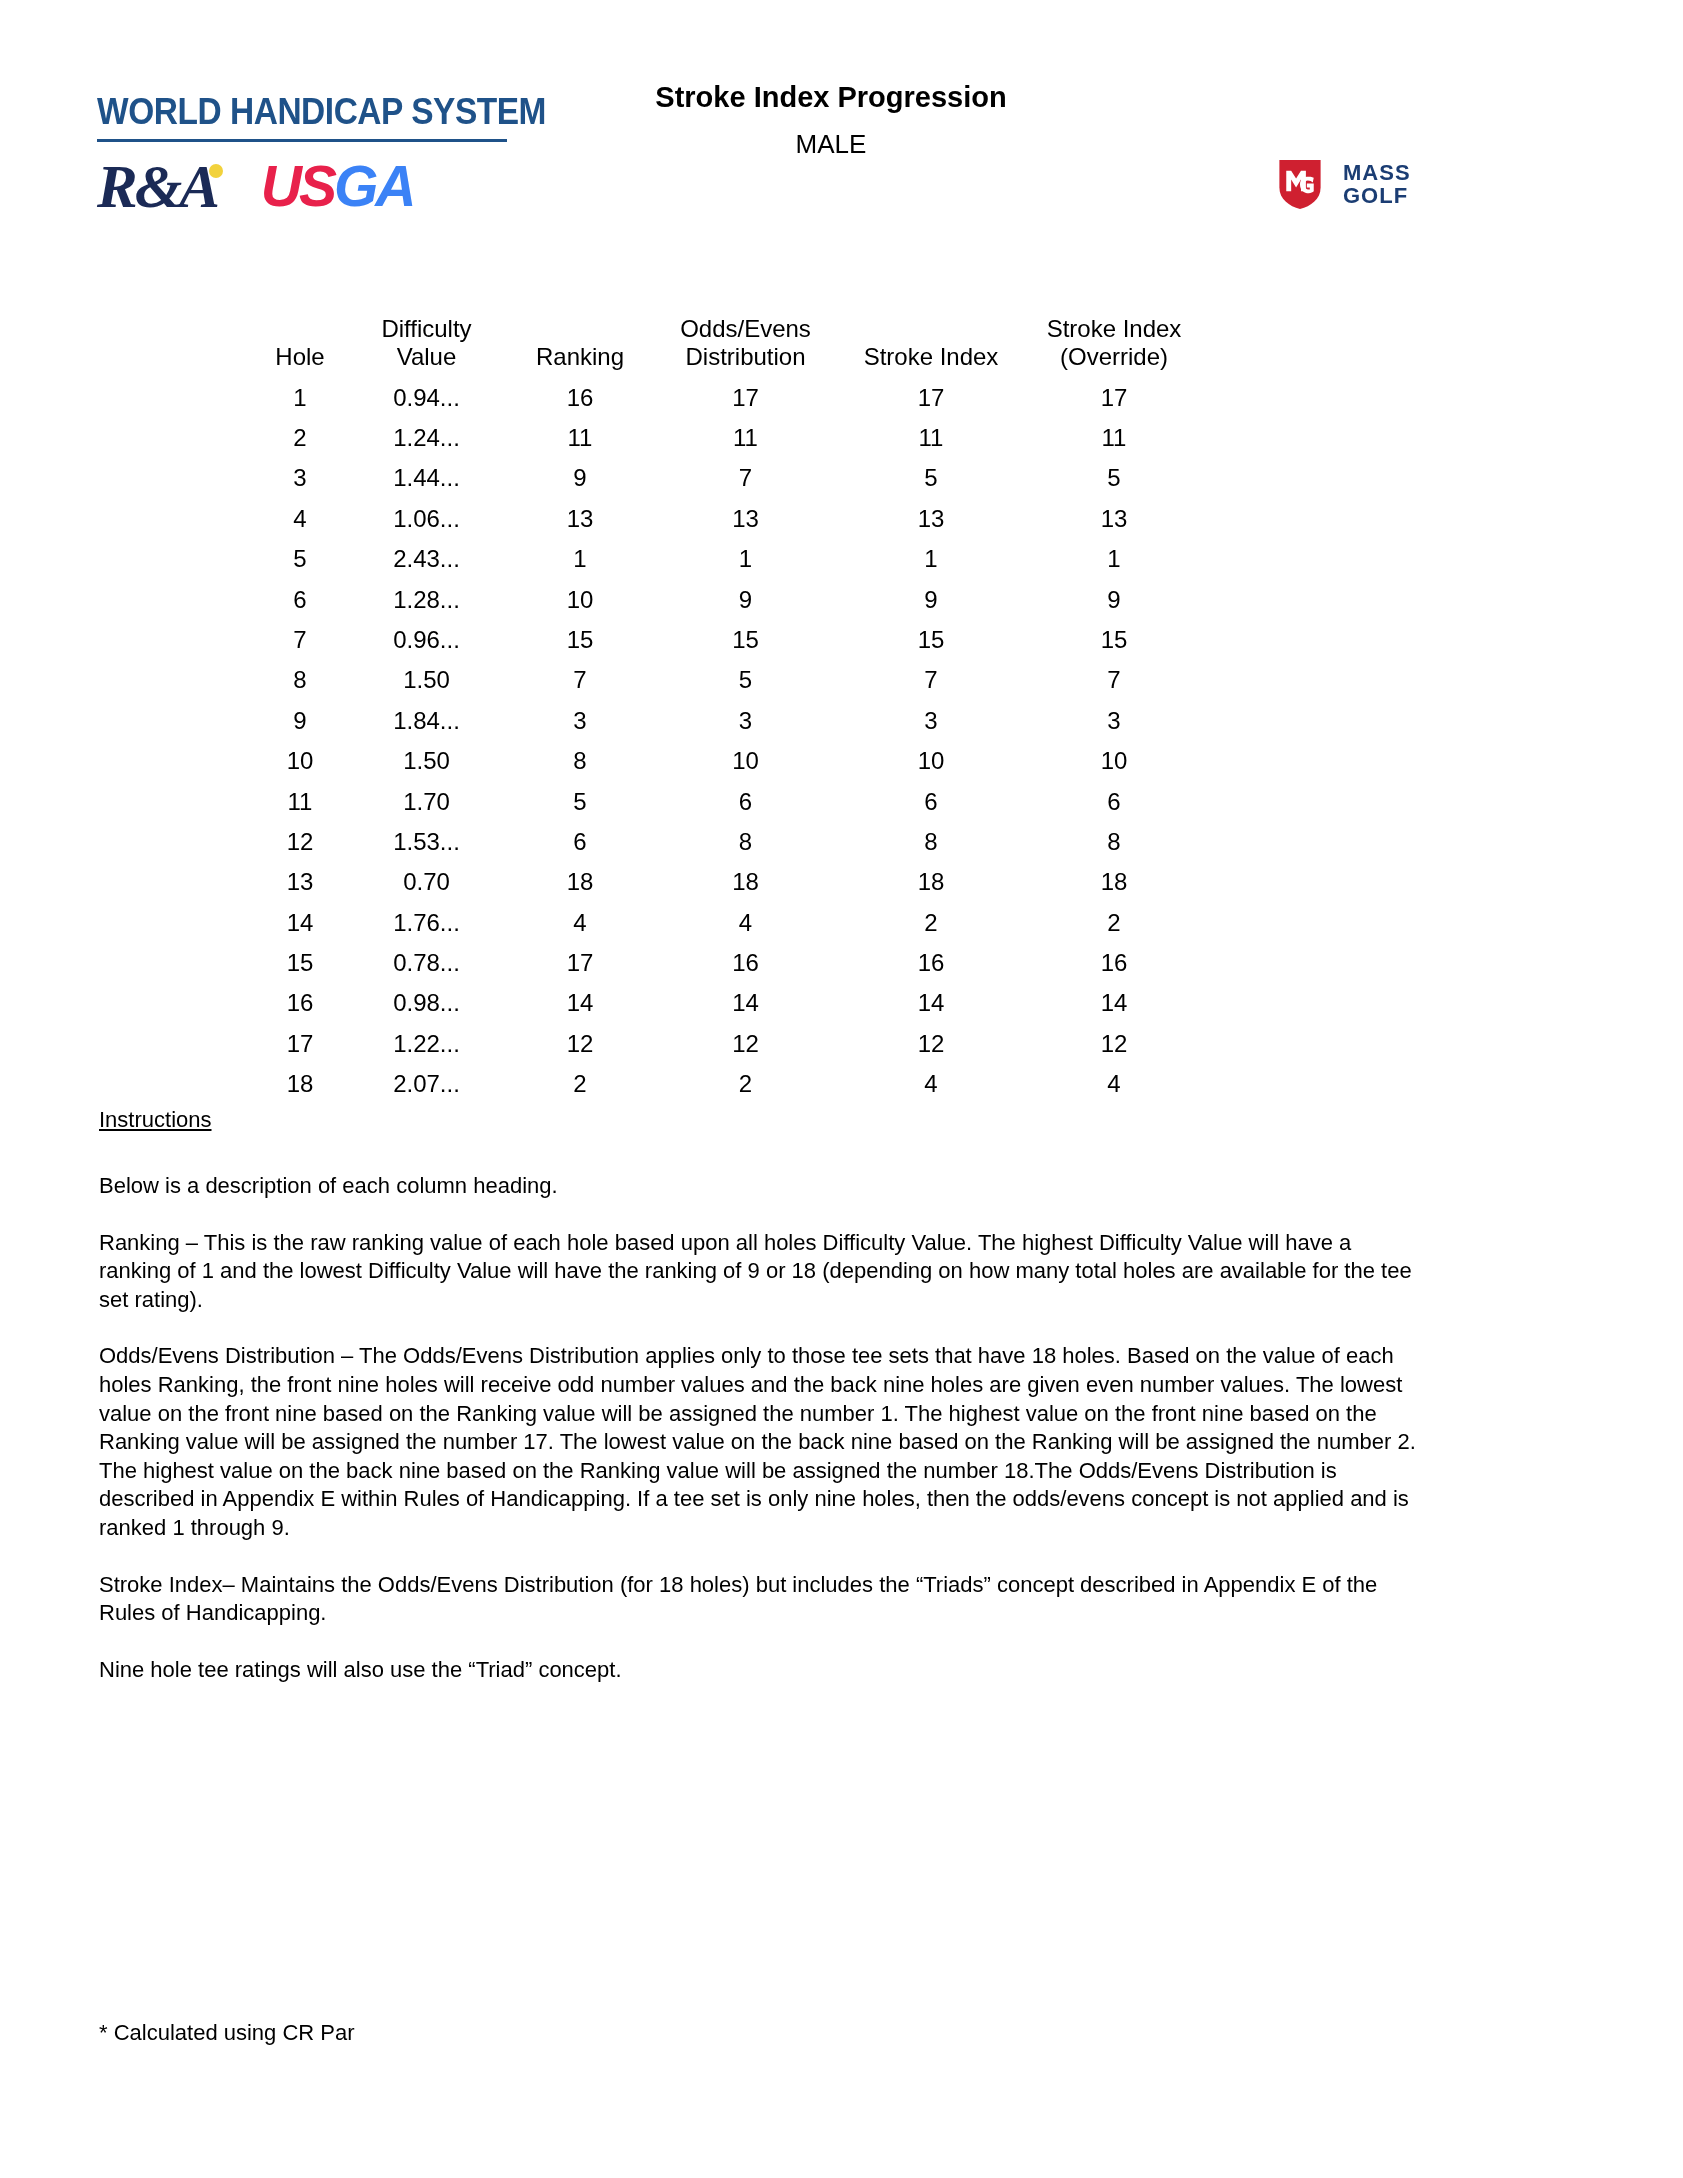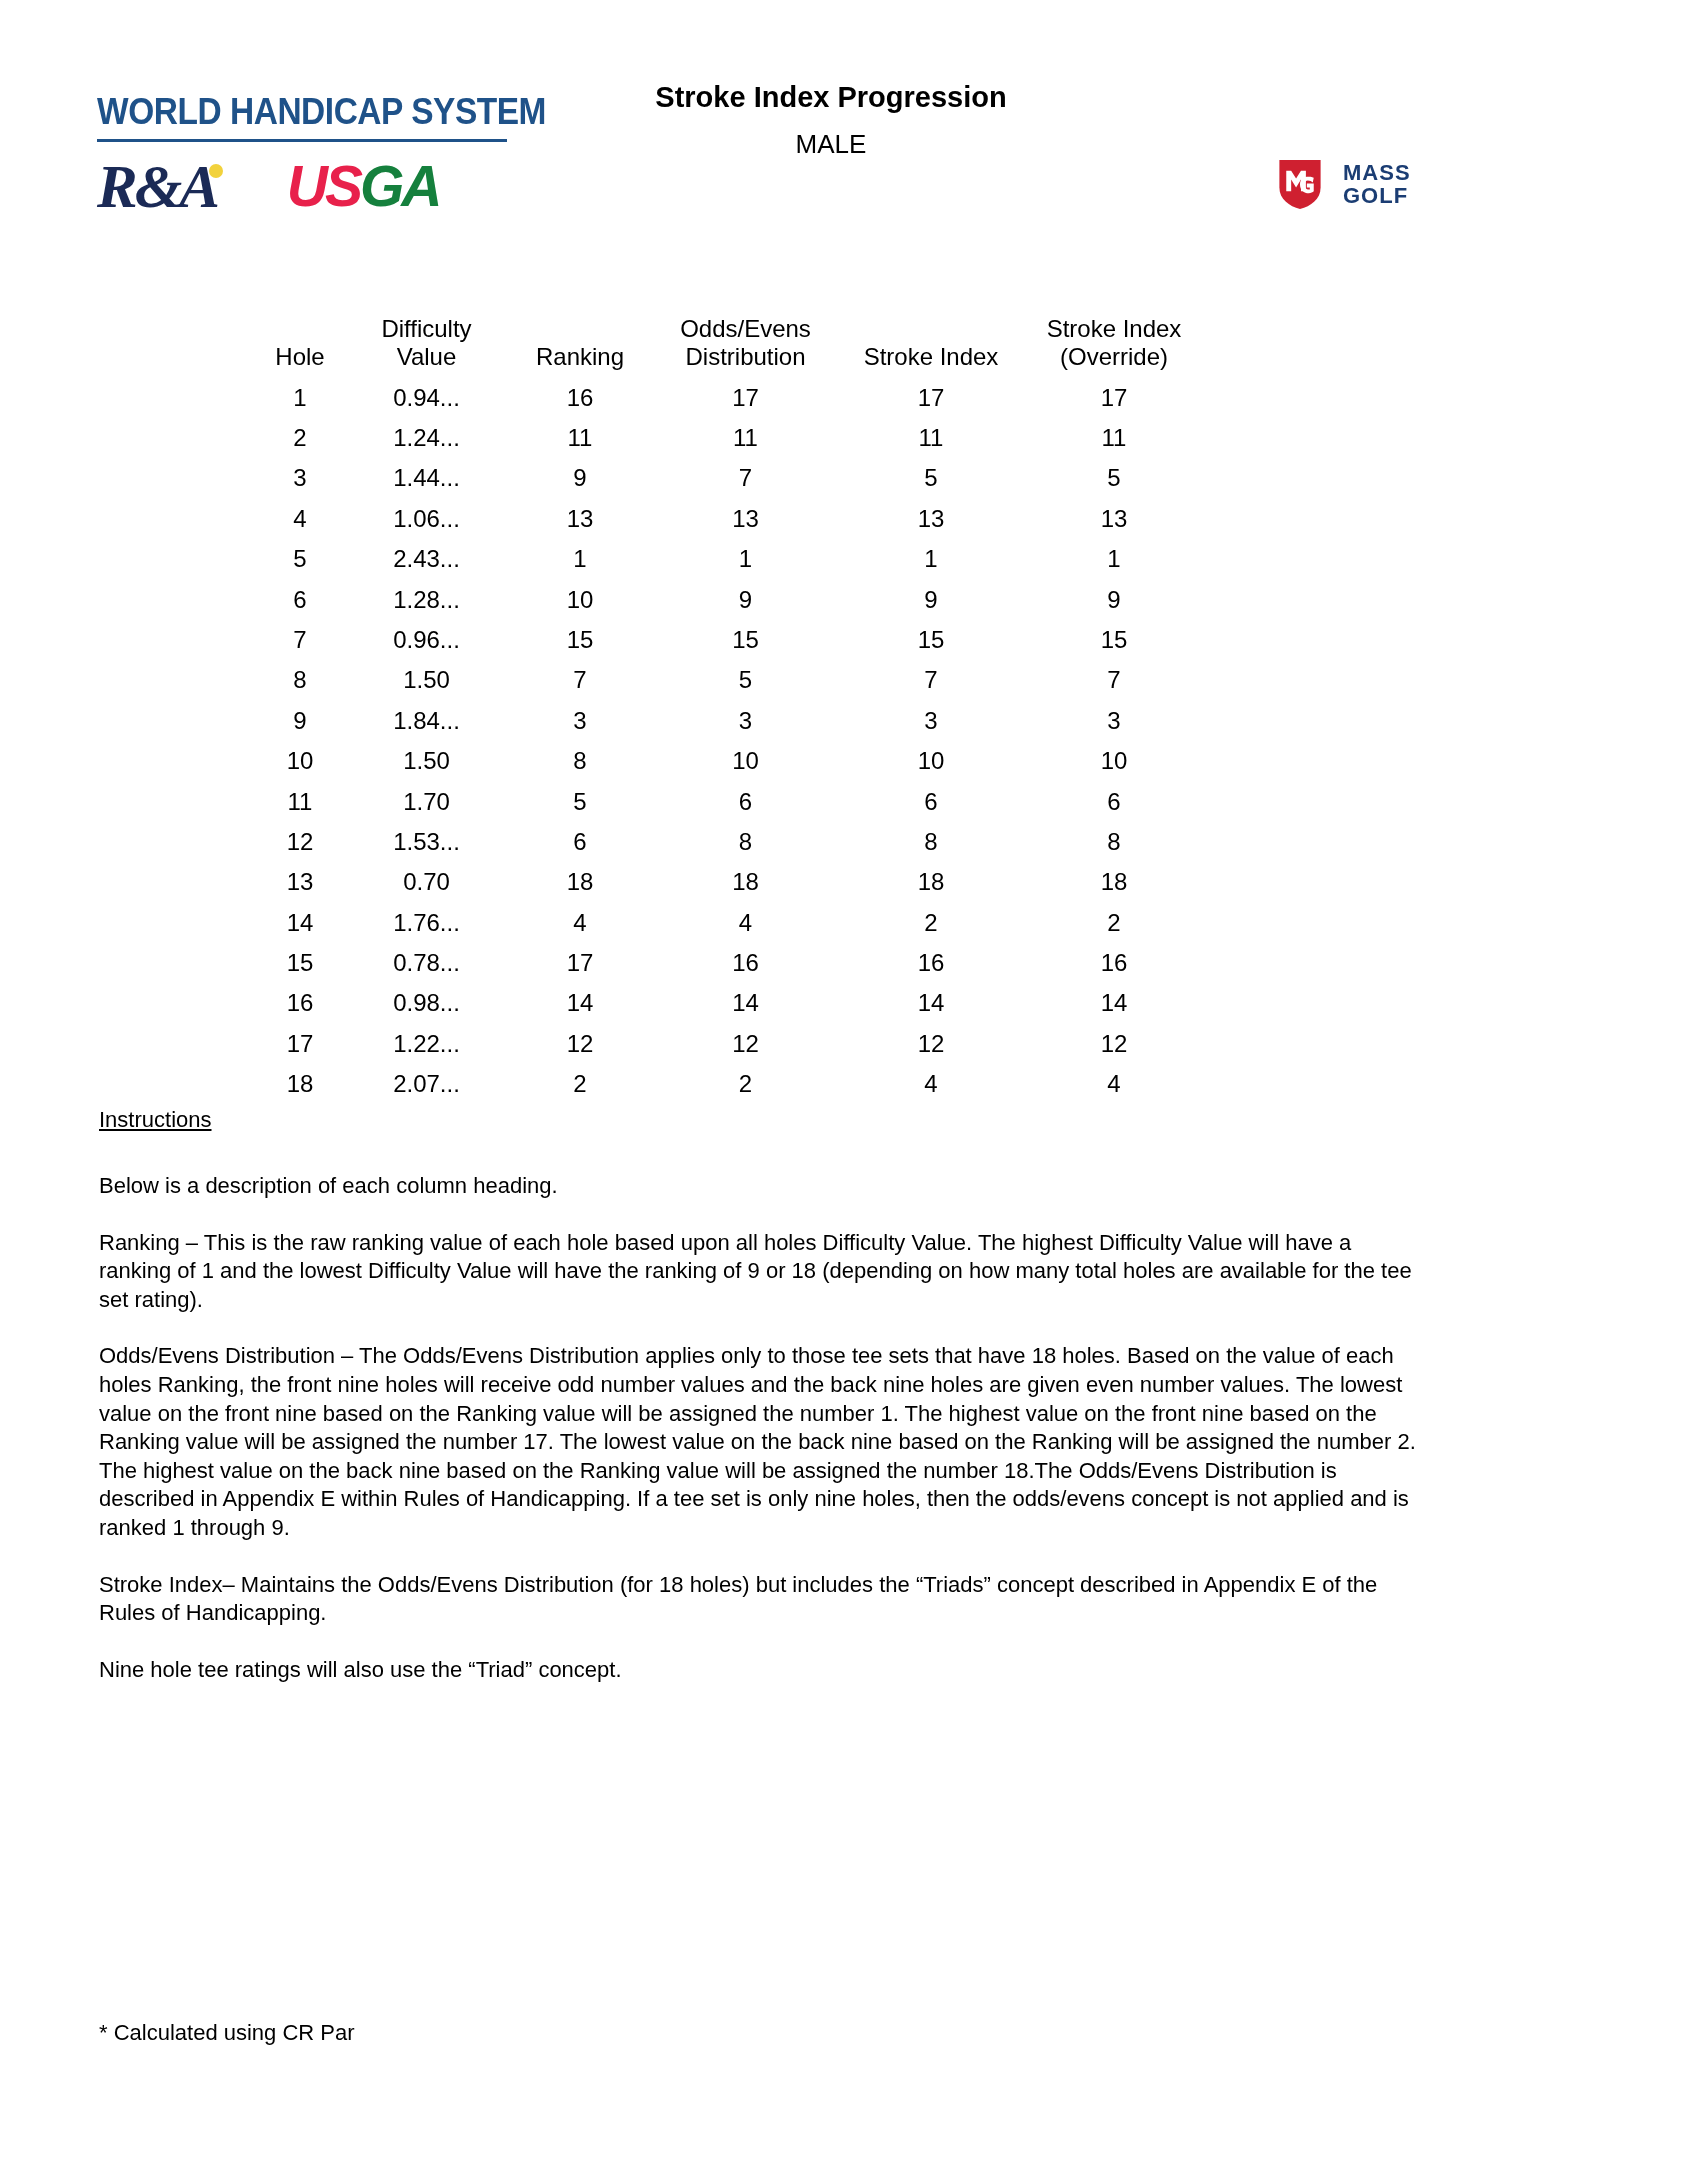--- a/index.html
+++ b/index.html
@@ -45,21 +45,21 @@
   .whs-rule {
     margin-top: 9px;
     width: 410px;
     height: 3px;
     background: #1f5289;
   }
   .whs-bottom {
     margin-top: 14px;
     display: flex;
     align-items: center;
-    gap: 70px;
+    gap: 44px;
     height: 61px;
   }
   .ra-mark {
     position: relative;
     font-family: "Liberation Serif", serif;
     font-size: 61px;
     font-style: italic;
     font-weight: bold;
     color: #1b2a56;
     line-height: 1;
@@ -78,21 +78,21 @@
   .usga-mark {
     font-family: "Liberation Sans", sans-serif;
     font-weight: bold;
     font-size: 57px;
     font-style: italic;
     line-height: 1;
     letter-spacing: -3px;
     white-space: nowrap;
   }
   .usga-us { color: #e8214b; }
-  .usga-ga { color: #15803d; font-style: italic; }
+  .usga-ga { color: #3b82f6; font-style: italic; }
 
   .title-block {
     position: absolute;
     left: 554px;
     top: 79px;
     width: 554px;
     text-align: center;
   }
   .doc-title {
     font-size: 29px;

